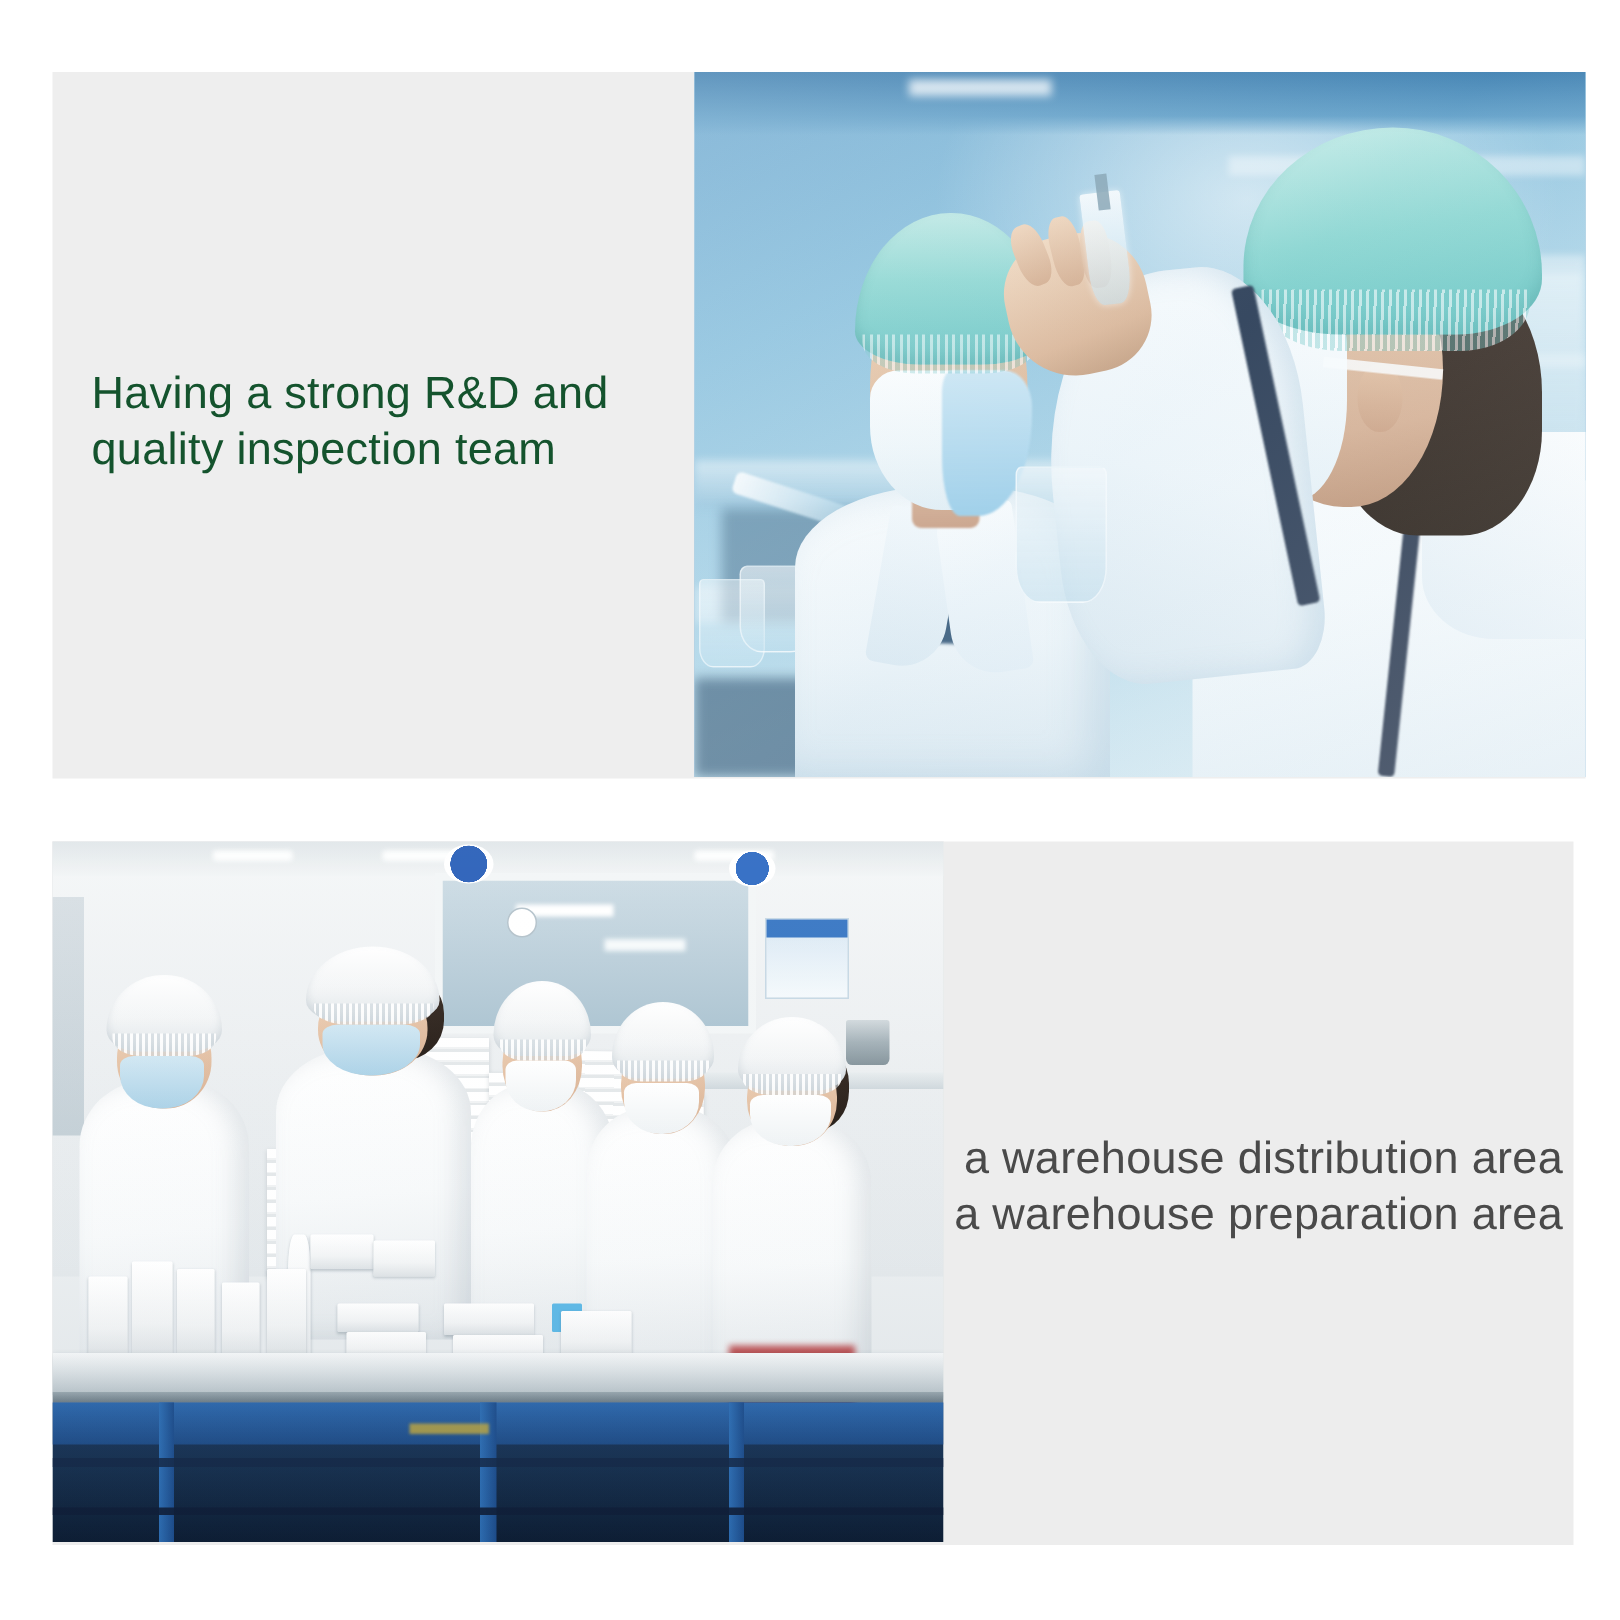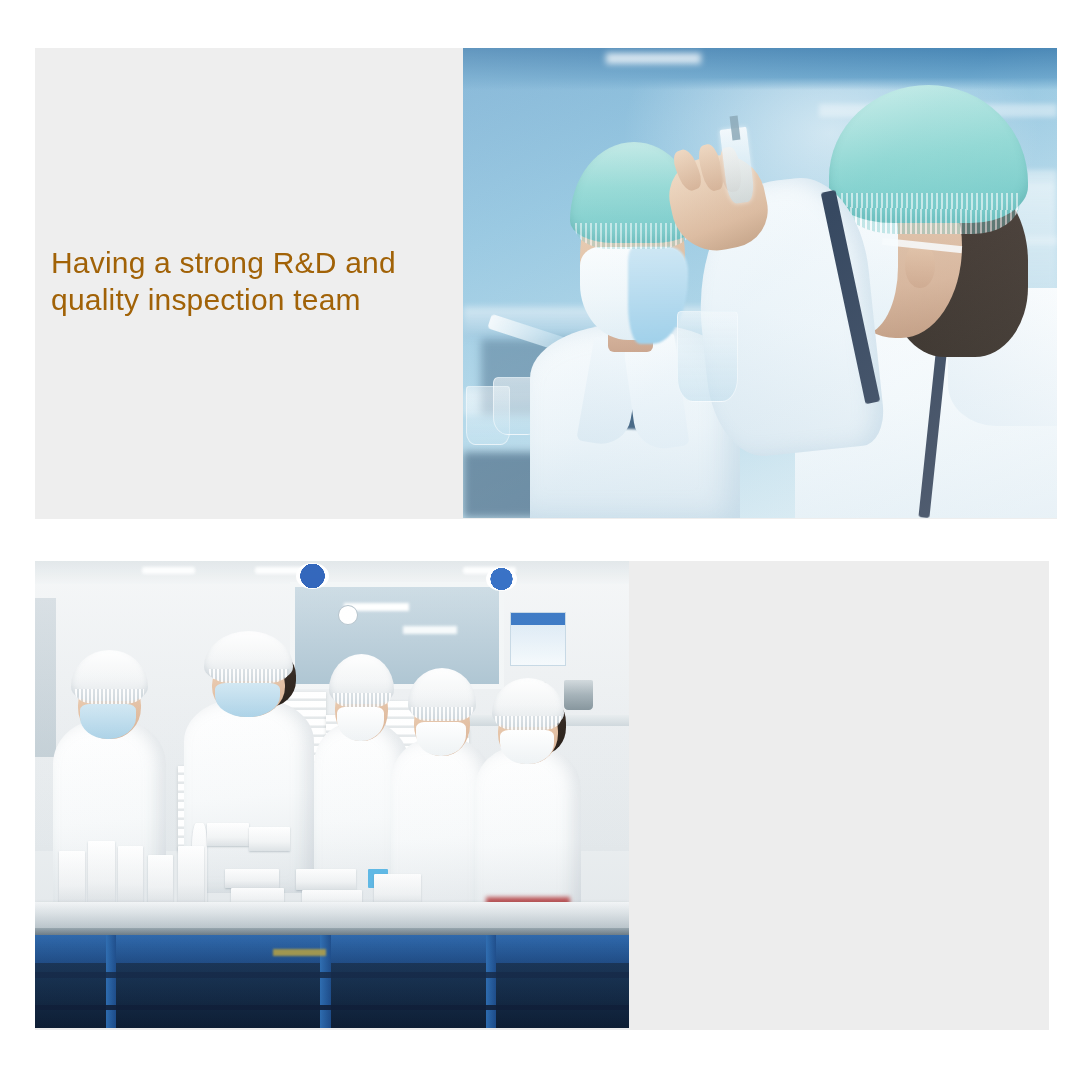--- a/index.html
+++ b/index.html
@@ -26,24 +26,24 @@
   .panel-top {
     position: absolute;
     left: 35px;
     top: 48px;
     width: 1022px;
     height: 471px;
     background: #eeeeee;
   }
   .caption-top {
     position: absolute;
-    left: 16px;
+    left: 26px;
     top: 196px;
     width: 400px;
-    color: #a16207;
+    color: #14532d;
     font-size: 30px;
     line-height: 37px;
     letter-spacing: 0.2px;
     font-weight: 400;
     text-align: left;
     white-space: pre-line;
   }
   .photo-top {
     position: absolute;
     left: 428px;
@@ -735,15 +735,17 @@
         <div class="wh-leg lgB"></div>
         <div class="wh-leg lgC"></div>
         <div class="wh-rail"></div>
         <div class="wh-ylw"></div>
         <div class="wh-rail2"></div>
 
         <div class="wh-haze"></div>
       </div>
     </div>
 
+    <div class="caption-bottom">a warehouse distribution area
+a warehouse preparation area</div>
   </div>
 
 </div>
 
 </body></html>

